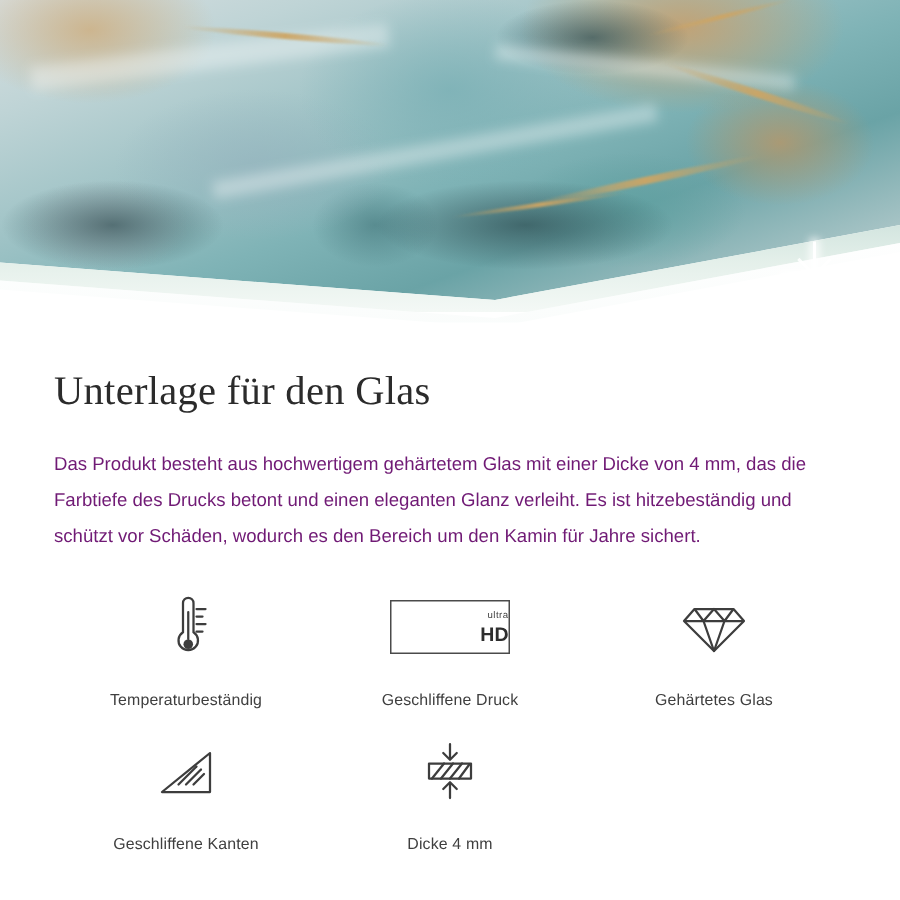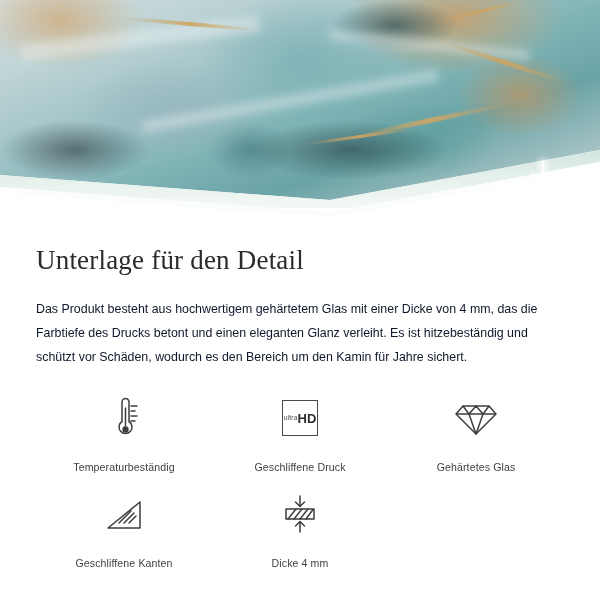--- a/index.html
+++ b/index.html
@@ -137,21 +137,21 @@
     color: #2b2b2b;
     font-weight: 400;
     margin: 0 0 18px 0;
     letter-spacing: 0.2px;
   }
   .headline .line { display: block; }
 
   .body-text {
     font-size: 12.4px;
     line-height: 1.95;
-    color: #0f172a;
+    color: #701a75;
     margin: 0;
     max-width: 530px;
   }
 
   
   .features {
     margin-top: 26px;
     display: grid;
     grid-template-columns: repeat(3, 1fr);
     row-gap: 18px;
@@ -173,23 +173,25 @@
     font-size: 10.6px;
     color: #3f3f3f;
     text-align: center;
     letter-spacing: 0.1px;
   }
   .hd-badge {
     width: 34px;
     height: 34px;
     border: 1.6px solid #4a4a4a;
     display: flex;
-    align-items: center;
+    flex-direction: column;
+    align-items: flex-end;
     justify-content: center;
     line-height: 1;
+    padding-left: 44px;
   }
   .hd-badge .u {
     font-size: 6.4px;
     letter-spacing: 0.3px;
     color: #3d3d3d;
   }
   .hd-badge .hd {
     font-size: 13px;
     font-weight: bold;
     color: #2e2e2e;
@@ -219,21 +221,21 @@
     <div class="glass-edge2"></div>
     <div class="sparkle">
       <div class="sparkle-diag a"></div>
       <div class="sparkle-diag b"></div>
     </div>
   </div>
 
   <div class="content">
 
     <h1 class="headline">
-      <span class="line">Unterlage für den Detail</span>
+      <span class="line">Unterlage für den Glas</span>
     </h1>
 
     <p class="body-text">Das Produkt besteht aus hochwertigem gehärtetem Glas mit einer Dicke von 4 mm, das die Farbtiefe des Drucks betont und einen eleganten Glanz verleiht. Es ist hitzebeständig und schützt vor Schäden, wodurch es den Bereich um den Kamin für Jahre sichert.</p>
 
     <div class="features">
 
       <div class="feature">
         <div class="feature-icon">
           <svg width="40" height="44" viewBox="0 0 40 44" fill="none" stroke="#3d3d3d" stroke-width="1.5" stroke-linecap="round">
             <path d="M18 6a3.5 3.5 0 0 1 7 0v19.5a6.5 6.5 0 1 1-7 0V6z"></path>

